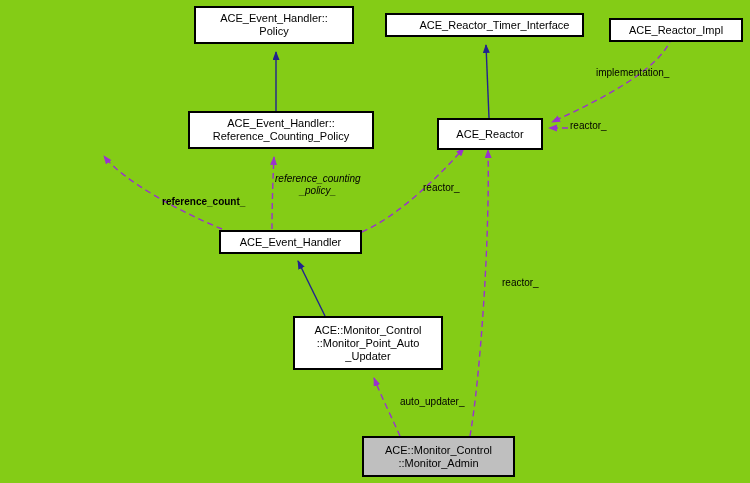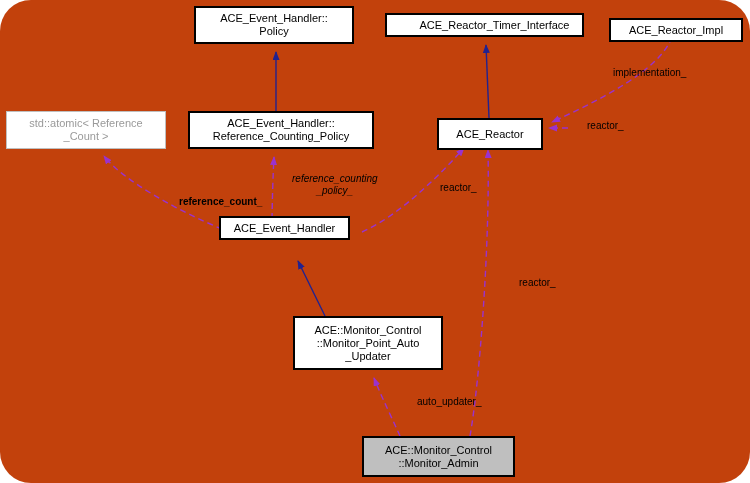--- a/index.html
+++ b/index.html
@@ -4,24 +4,23 @@
 <style>
   html, body {
     margin: 0;
     padding: 0;
     background: #ffffff;
   }
   #canvas {
     position: relative;
     width: 750px;
     height: 483px;
-    background: #c2410c;
+    background: #84cc16;
     font-family: "Liberation Sans", sans-serif;
     overflow: hidden;
-    border-radius: 31px;
   }
   .node {
     position: absolute;
     box-sizing: border-box;
     border: 1px solid #000000;
     background: #ffffff;
     color: #000000;
     font-size: 11px;
     line-height: 13px;
     text-align: center;
@@ -42,21 +41,20 @@
     background: #bfbfbf;
     border-width: 2px;
   }
   .edgelabel {
     position: absolute;
     font-size: 10px;
     line-height: 12px;
     color: #000000;
     white-space: pre-line;
     text-align: center;
-    margin-left: 17px;
   }
   svg.edges {
     position: absolute;
     left: 0;
     top: 0;
     width: 750px;
     height: 483px;
     pointer-events: none;
   }
 </style>
@@ -96,29 +94,27 @@
     <path d="M 400 436 C 392 418, 382 398, 374 378" stroke="#9a32cd" stroke-width="1.4" fill="none" stroke-dasharray="6,4" marker-end="url(#arrow-purple)"></path>
   </svg>
 
   <div class="node thick" style="left:194px; top:6px; width:160px; height:38px;">ACE_Event_Handler::
 Policy</div>
 
   <div class="node thick" style="left:385px; top:13px; width:199px; height:24px;padding-left:24px;">ACE_Reactor_Timer_Interface</div>
 
   <div class="node thick" style="left:609px; top:18px; width:134px; height:24px;">ACE_Reactor_Impl</div>
 
-  <div class="node faded" style="left:6px; top:111px; width:160px; height:38px;">std::atomic&lt; Reference
-_Count &gt;</div>
 
   <div class="node thick" style="left:188px; top:111px; width:186px; height:38px;">ACE_Event_Handler::
 Reference_Counting_Policy</div>
 
   <div class="node thick" style="left:437px; top:118px; width:106px; height:32px;">ACE_Reactor</div>
 
-  <div class="node thick" style="left:219px; top:216px; width:131px; height:24px;">ACE_Event_Handler</div>
+  <div class="node thick" style="left:219px; top:230px; width:143px; height:24px;">ACE_Event_Handler</div>
 
   <div class="node thick" style="left:293px; top:316px; width:150px; height:54px;">ACE::Monitor_Control
 ::Monitor_Point_Auto
 _Updater</div>
 
   <div class="node highlight" style="left:362px; top:436px; width:153px; height:41px;">ACE::Monitor_Control
 ::Monitor_Admin</div>
 
   <div class="edgelabel" style="left:596px; top:67px;">implementation_</div>
 

